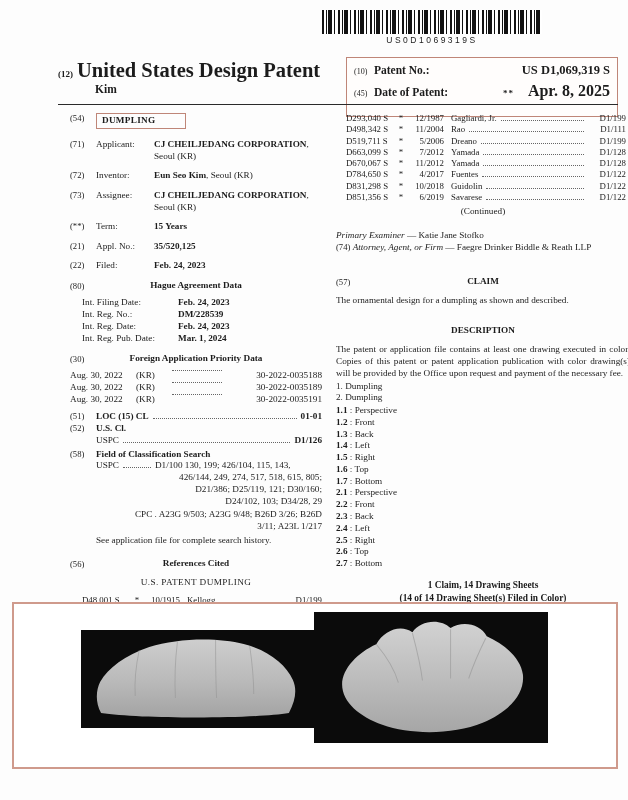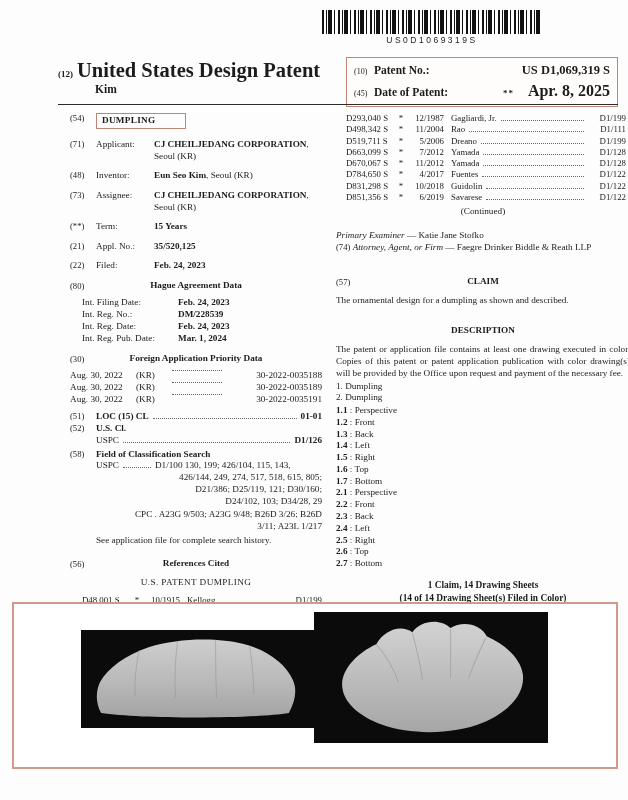--- a/index.html
+++ b/index.html
@@ -14,21 +14,21 @@
       #121212 6px,#121212 10px,#fff 10px,#fff 12px,
       #121212 12px,#121212 13px,#fff 13px,#fff 16px);}
   .barcode-text{font-size:8.5px;letter-spacing:2.5px;margin-top:1px;font-family:"Liberation Sans",sans-serif;}
 
   
   .header{position:absolute;left:58px;top:57px;width:560px;display:flex;justify-content:space-between;}
   .h-left{padding-top:2px;}
   .h-title{font-size:20.5px;font-weight:bold;white-space:nowrap;}
   .h-title .sec-num{font-size:9px;font-weight:bold;margin-right:4px;}
   .h-inventor{font-size:11.5px;font-weight:bold;margin:1px 0 0 37px;}
-  .h-box{border:1.5px solid #bf8678;padding:3px 7px 4px;width:272px;box-sizing:border-box;background:#fffdfc;}
+  .h-box{border:1.5px solid #bf8678;padding:3px 7px 14px;width:272px;box-sizing:border-box;background:#fffdfc;}
   .h-box-row{display:flex;align-items:baseline;font-weight:bold;font-size:11.5px;line-height:1.45;}
   .h-box-row .sec-num{font-size:8px;font-weight:normal;width:20px;}
   .h-box-row .h-val{margin-left:auto;font-size:12.5px;}
   .h-box-row .h-pre{margin-left:auto;font-size:9px;letter-spacing:1px;}
   .h-box-row .h-date{margin-left:14px;font-size:16px;}
 
   .rule{position:absolute;left:58px;top:104px;width:560px;border-top:1.8px solid #2a2a2a;}
 
   
   .columns{position:absolute;left:70px;top:113px;width:560px;display:flex;gap:14px;font-size:9.2px;line-height:1.3;}
@@ -131,21 +131,21 @@
       </div>
 
       <div>
         <div class="field">
           <span class="sec-num">(71)</span>
           <span>Applicant:</span>
           <span><span class="b">CJ CHEILJEDANG CORPORATION</span><span>, Seoul (KR)</span></span>
         </div>
 
         <div class="field">
-          <span class="sec-num">(48)</span>
+          <span class="sec-num">(72)</span>
           <span>Inventor:</span>
           <span><span class="b">Eun Seo Kim</span><span>, Seoul (KR)</span></span>
         </div>
 
         <div class="field">
           <span class="sec-num">(73)</span>
           <span>Assignee:</span>
           <span><span class="b">CJ CHEILJEDANG CORPORATION</span><span>, Seoul (KR)</span></span>
         </div>
 

